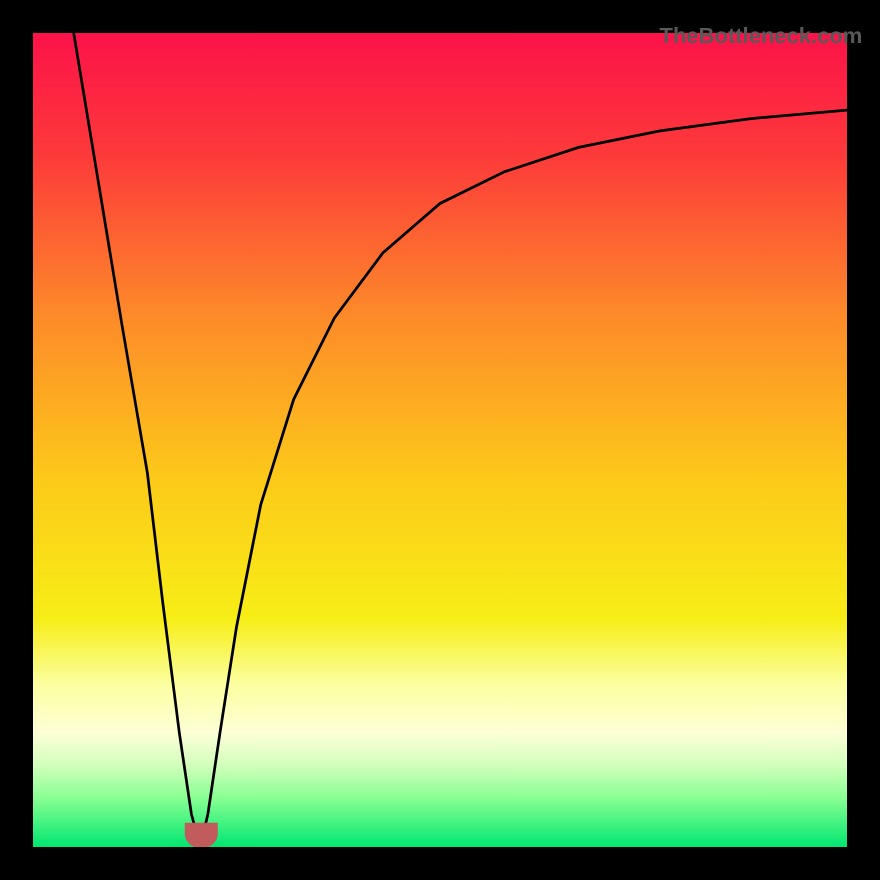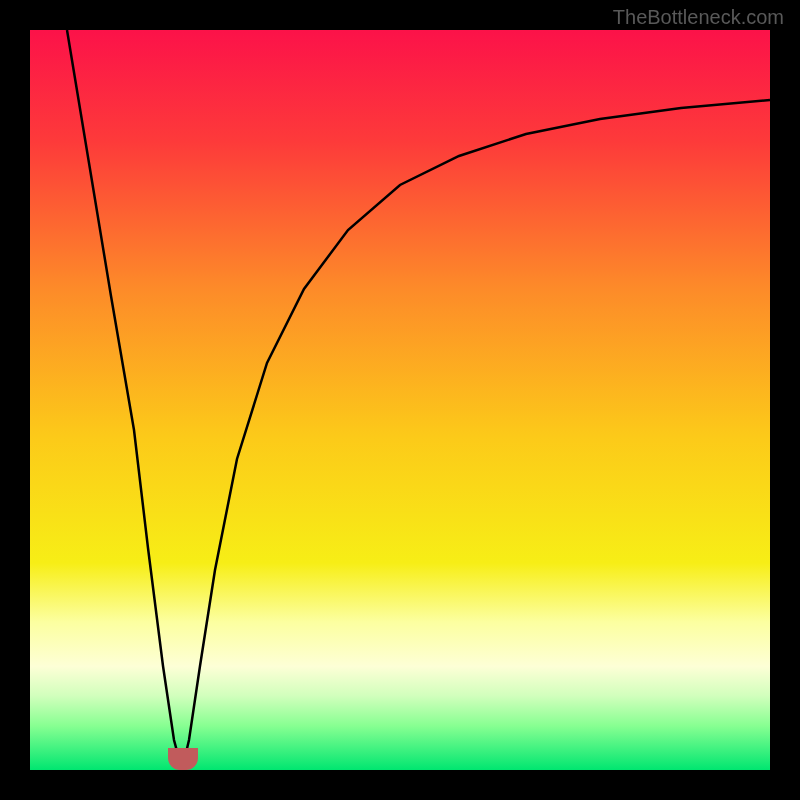--- a/index.html
+++ b/index.html
@@ -9,25 +9,25 @@
     }
     body {
       width: 800px;
       height: 800px;
       background: #000;
       position: relative;
       font-family: Arial, sans-serif;
     }
     .watermark {
       position: absolute;
-      top: 6px;
+      top: 22px;
       right: 16px;
       color: #595959;
       font-size: 20px;
-      font-weight: normal;
+      font-weight: bold;
       z-index: 10;
     }
     .chart-frame {
       position: absolute;
       top: 30px;
       left: 30px;
       width: 740px;
       height: 740px;
       background: #000;
     }

